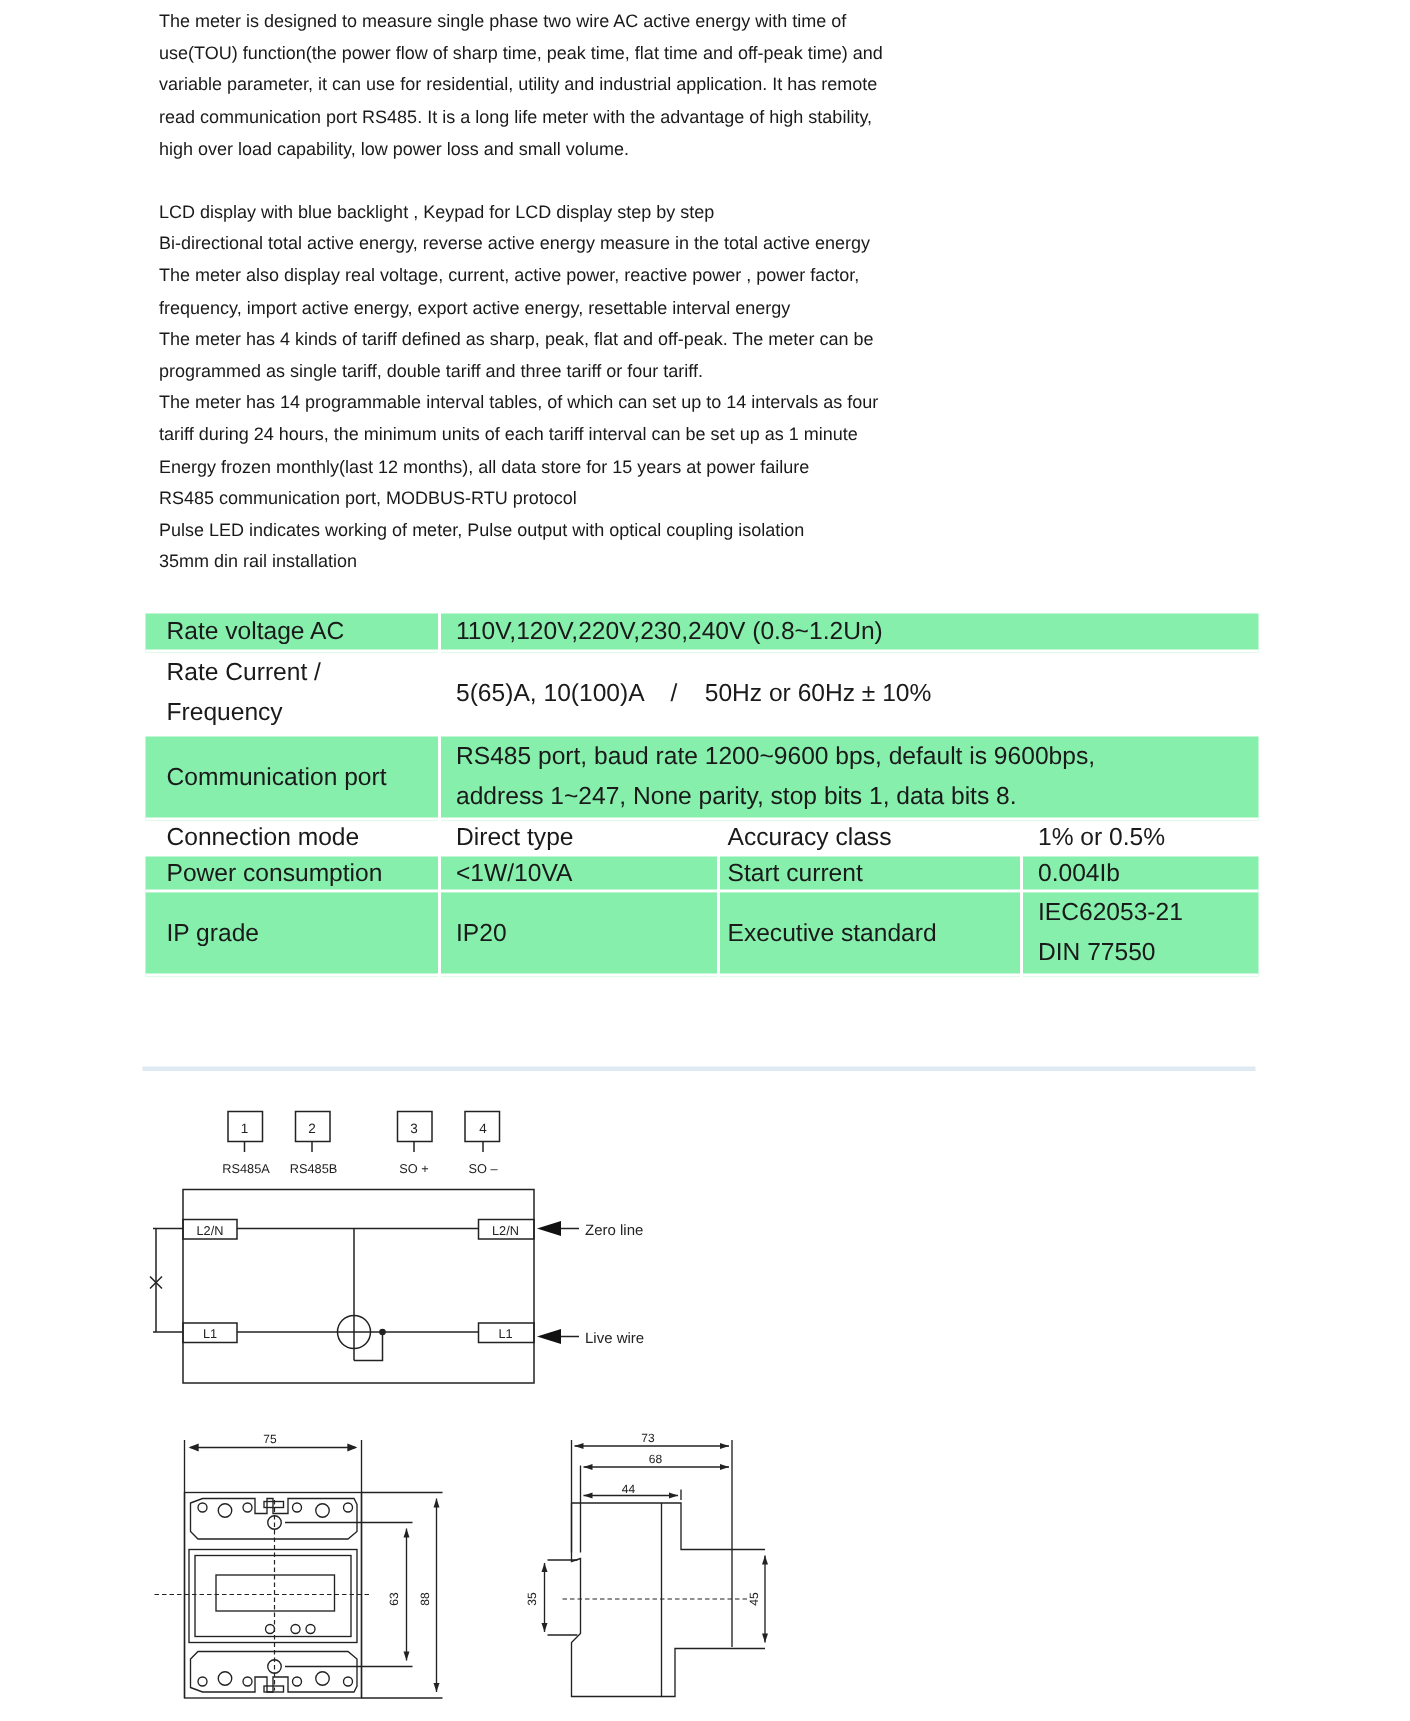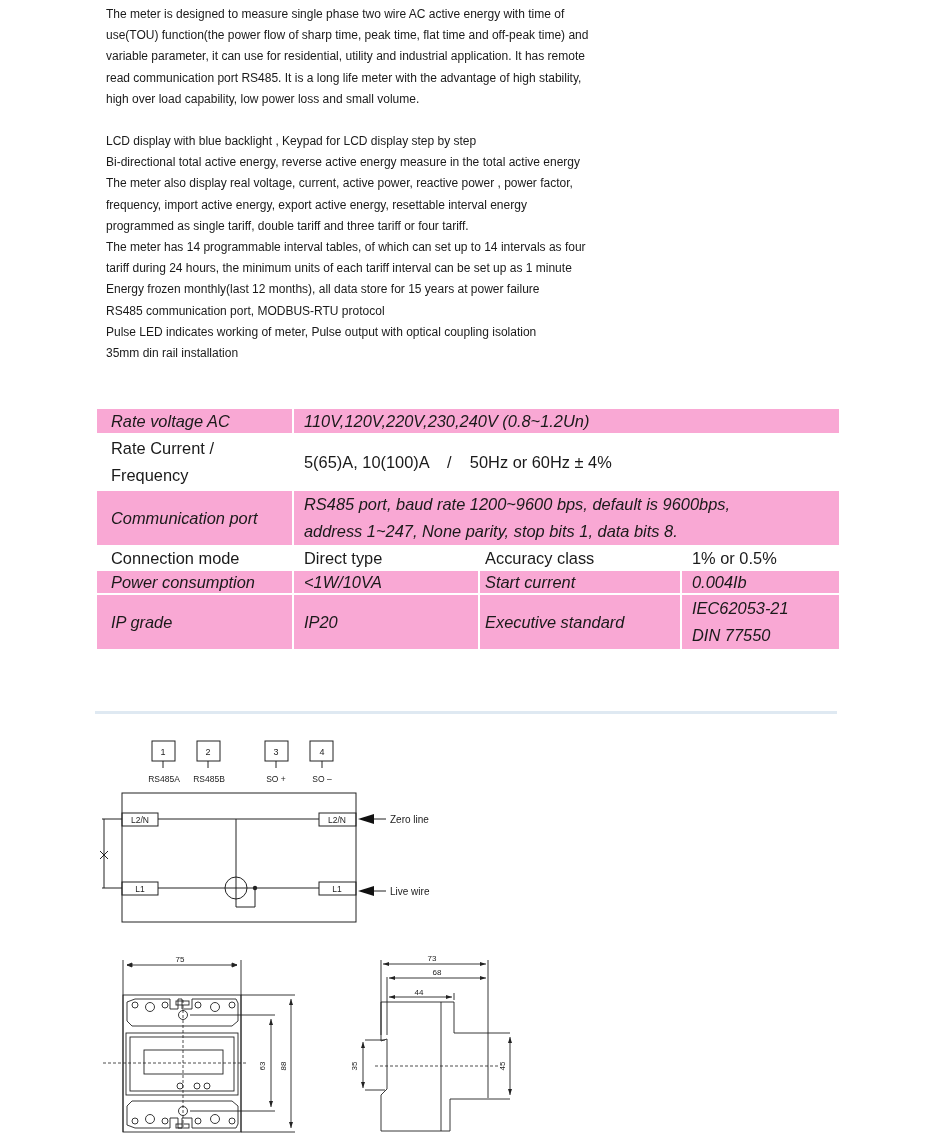--- a/index.html
+++ b/index.html
@@ -6,21 +6,21 @@
   body { width:940px; height:1147px; position:relative; overflow:hidden; font-family:"Liberation Sans", sans-serif; color:#1a1a1a; }
   .para { position:absolute; left:106px; width:745px; font-size:12px; line-height:21.2px; text-align:justify; text-align-last:left; }
   .para p { margin:0; }
   #intro { top:4px; }
   #features { top:131px; }
   #features p { text-align:left; white-space:nowrap; }
   table.spec { position:absolute; left:95px; top:409px; width:742px; border-collapse:separate; border-spacing:2px 0; font-size:16.4px; table-layout:fixed; }
   table.spec td { padding:0 0 0 14px; vertical-align:middle; line-height:27px; }
   table.spec td.c2, table.spec td.c4 { padding-left:10px; }
   table.spec td.c3 { padding-left:5px; }
-  table.spec tr.shade td { background:#f9a8d4;font-style:italic; }
+  table.spec tr.shade td { background:#86efac; }
   table.spec tr td { border-bottom:2px solid #ffffff; }
   table.spec tr.r1 td { height:24px; line-height:24px; }
   table.spec tr.small td { height:22px; line-height:22px; }
   .bottom-rule { position:absolute; left:95px; top:711px; width:742px; height:3px; background:#dfe9f2; }
   svg text { font-family:"Liberation Sans", sans-serif; }
 </style>
 </head>
 <body>
 
 <div class="para" id="intro">
@@ -29,20 +29,21 @@
   <p>variable parameter, it can use for residential, utility and industrial application. It has remote</p>
   <p>read communication port RS485. It is a long life meter with the advantage of high stability,</p>
   <p style="text-align:left">high over load capability, low power loss and small volume.</p>
 </div>
 
 <div class="para" id="features">
   <p>LCD display with blue backlight , Keypad for LCD display step by step</p>
   <p>Bi-directional total active energy, reverse active energy measure in the total active energy</p>
   <p>The meter also display real voltage,  current, active power, reactive power , power factor,</p>
   <p>frequency, import active energy, export active energy, resettable interval energy</p>
+  <p>The meter has 4 kinds of tariff defined as sharp, peak, flat and off-peak. The meter can be</p>
   <p>programmed as single tariff, double tariff and three tariff or four tariff.</p>
   <p>The meter has 14 programmable interval tables, of which can set up to 14 intervals as four</p>
   <p>tariff during 24 hours, the minimum units of each tariff interval can be set up as 1 minute</p>
   <p>Energy frozen monthly(last 12 months), all data store for 15 years at power failure</p>
   <p>RS485 communication port, MODBUS-RTU protocol</p>
   <p>Pulse LED indicates working of meter, Pulse output with optical coupling isolation</p>
   <p>35mm din rail installation</p>
 </div>
 
 <table class="spec">
@@ -52,21 +53,21 @@
       <col style="width:200px">
       <col style="width:157px">
     </colgroup>
   <tbody>
       <tr class="shade r1">
     <td>Rate voltage AC</td>
     <td class="c2" colspan="3">110V,120V,220V,230,240V  (0.8~1.2Un)</td>
   </tr>
   <tr>
     <td style="line-height:27px"><span>Rate Current /</span><br><span>Frequency</span></td>
-    <td class="c2" colspan="3" style="white-space:pre">5(65)A, 10(100)A    /    50Hz or 60Hz ± 4%</td>
+    <td class="c2" colspan="3" style="white-space:pre">5(65)A, 10(100)A    /    50Hz or 60Hz ± 10%</td>
   </tr>
   <tr class="shade">
     <td>Communication port</td>
     <td class="c2" colspan="3"><span>RS485 port, baud rate 1200~9600 bps, default is 9600bps,</span><br><span>address 1~247, None parity, stop bits 1, data bits 8.</span></td>
   </tr>
   <tr class="small">
     <td>Connection mode</td>
     <td class="c2">Direct type</td>
     <td class="c3">Accuracy class</td>
     <td class="c4">1% or 0.5%</td>

